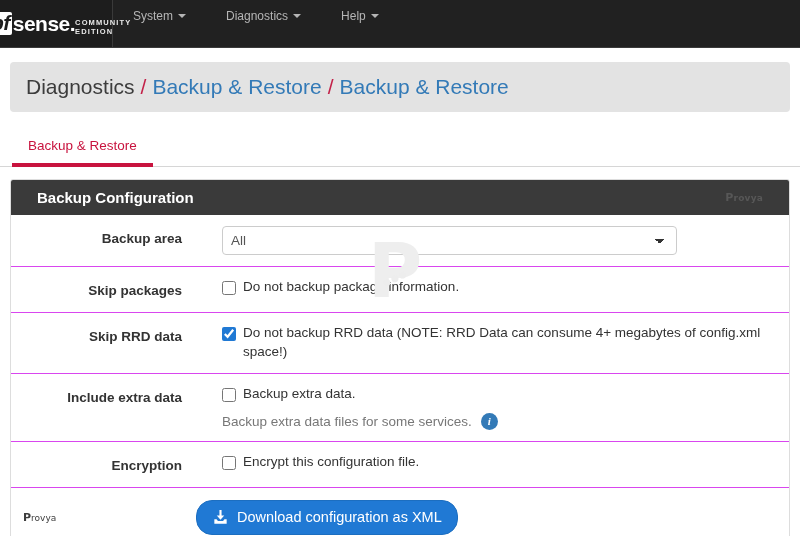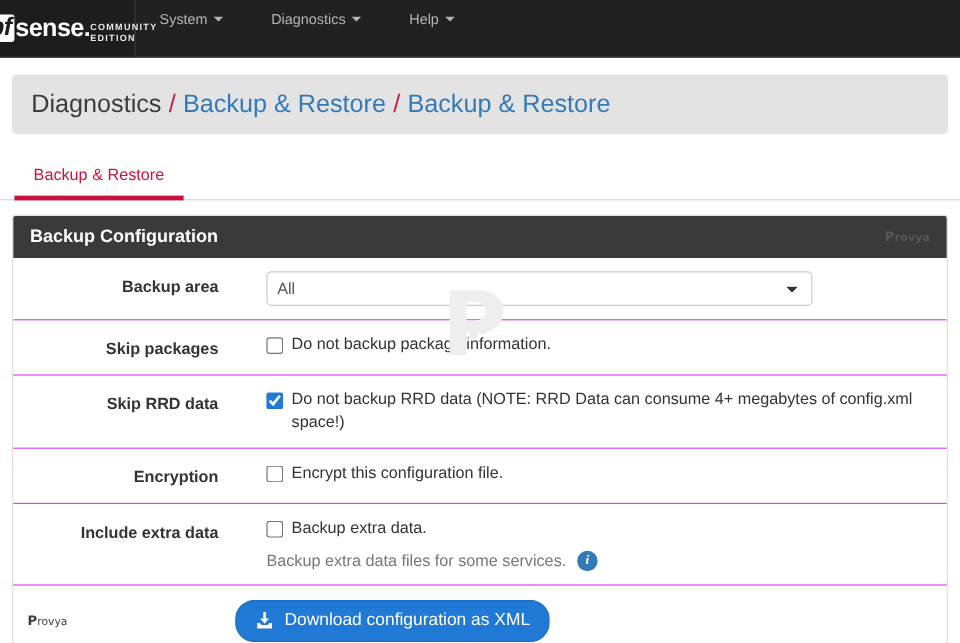--- a/index.html
+++ b/index.html
@@ -137,21 +137,21 @@
     border: 1px solid #ddd;
     border-radius: 3px;
     background: #fff;
     overflow: hidden;
   }
   .panel-heading {
     background: #3a3a3a;
     color: #ffffff;
     font-size: 15px;
     font-weight: bold;
-    padding: 9px 14px;
+    padding: 9px 26px;
     display: flex;
     align-items: center;
     justify-content: space-between;
   }
   .panel-wm {
     font-size: 9px;
     color: #575757;
     font-family: "DejaVu Sans", sans-serif;
     letter-spacing: 0.2px;
   }
@@ -341,40 +341,40 @@
         <div class="flabel">Skip RRD data</div>
         <div class="fctrl">
           <label class="chk-line">
             <input type="checkbox" class="cb" checked="" style="">
             <span class="chk-text">Do not backup RRD data (NOTE: RRD Data can consume 4+ megabytes of config.xml space!)</span>
           </label>
         </div>
       </div>
 
       <div class="frow">
-        <div class="flabel">Encryption</div>
-        <div class="fctrl">
-          <label class="chk-line">
-            <input type="checkbox" class="cb" style="">
-            <span class="chk-text">Encrypt this configuration file.</span>
-          </label>
-        </div>
-      </div>
-
-      <div class="frow">
         <div class="flabel">Include extra data</div>
         <div class="fctrl">
           <label class="chk-line">
             <input type="checkbox" class="cb" style="">
             <span class="chk-text">Backup extra data.</span>
           </label>
           <div class="help-line">
             <span>Backup extra data files for some services.</span>
             <span class="info-icon">i</span>
           </div>
+        </div>
+      </div>
+
+      <div class="frow">
+        <div class="flabel">Encryption</div>
+        <div class="fctrl">
+          <label class="chk-line">
+            <input type="checkbox" class="cb" style="">
+            <span class="chk-text">Encrypt this configuration file.</span>
+          </label>
         </div>
       </div>
 
       <div class="btn-row">
         <div class="btn-wm"><b>P</b><span>rovya</span></div>
         <button class="btn-primary">
           <span class="dl-icon">
             <svg width="17" height="17" viewBox="0 0 16 16" fill="#ffffff" aria-hidden="true">
               <path d="M7 1h2v5h2.5L8 10.2 4.5 6H7z"></path>
               <path d="M2.2 9.6h2.1l1.3 1.6h4.8l1.3-1.6h2.1v4.2H2.2z"></path>

